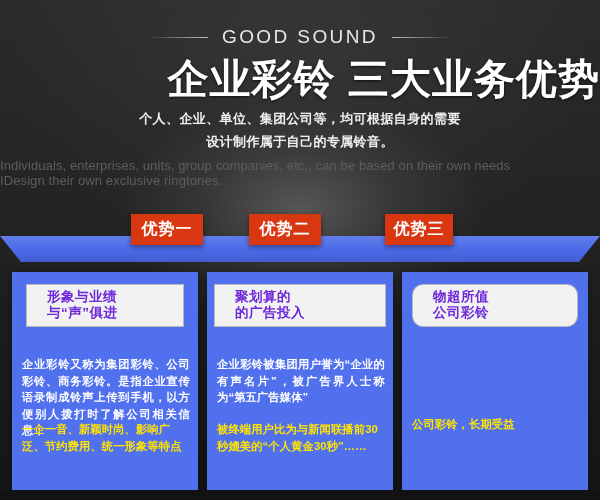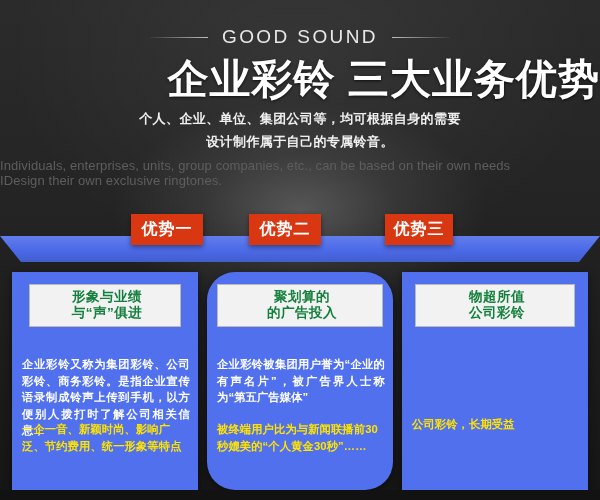--- a/index.html
+++ b/index.html
@@ -129,42 +129,41 @@
   .card {
     position: absolute;
     top: 272px;
     height: 218px;
     background: #5070ee;
     box-shadow: 0 2px 7px rgba(0,0,0,0.45);
     box-sizing: border-box;
     padding: 0;
   }
   .card-1 { left: 12px; width: 186px; }
-  .card-2 { left: 207px; width: 186px; border-radius: 28px; }
+  .card-2 { left: 207px; width: 186px; }
   .card-3 { left: 402px; width: 186px; }
 
   .card-title-box {
     position: absolute;
     top: 12px;
     left: 50%;
     transform: translateX(-50%);
     background: #f2f2f2;
     border: 1px solid #b9b9b9;
-    padding: 4px 10px 5px 14px;
-    text-align: center;
-    color: #15803d;
+    padding: 4px 10px 5px 20px;
+    color: #6d28d9;
     font-size: 13.5px;
     font-weight: 700;
     line-height: 16px;
     letter-spacing: 0.5px;
     white-space: nowrap;
   }
   .card-1 .card-title-box { width: 126px; }
   .card-2 .card-title-box { width: 140px; }
-  .card-3 .card-title-box { width: 134px; }
+  .card-3 .card-title-box { width: 134px; border-radius: 11px; }
   .card-title-line { display: block; }
 
   .card-body {
     position: absolute;
     top: 84px;
     left: 10px;
     right: 8px;
     color: #ffffff;
     font-size: 11.3px;
     font-weight: 700;

